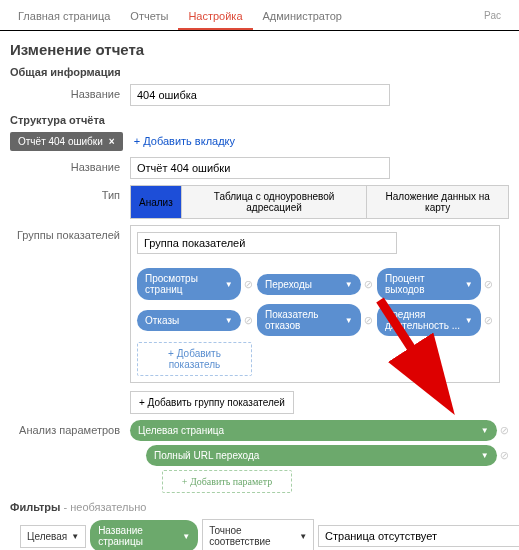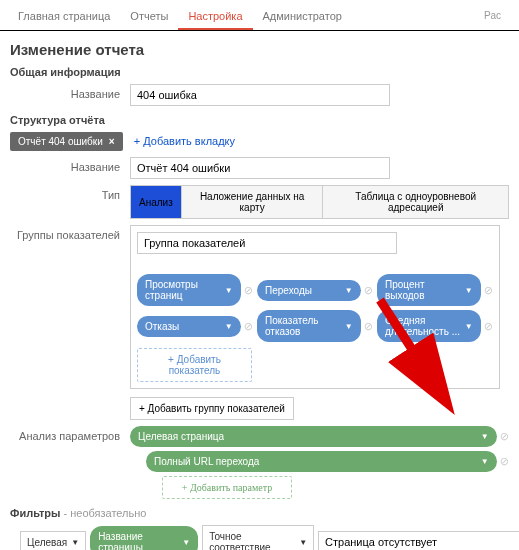--- a/index.html
+++ b/index.html
@@ -17,21 +17,21 @@
 .field { flex: 1; }
 input[type=text] { border: 1px solid #ccc; padding: 4px 6px; font-size: 11px; width: 260px; }
 .tab-pill { display: inline-flex; align-items: center; background: #666; color: #fff; padding: 4px 8px; border-radius: 2px; font-size: 10px; }
 .tab-pill .x { margin-left: 6px; font-weight: bold; cursor: pointer; }
 .link { color: #15c; font-size: 11px; cursor: pointer; }
 .btngrp { display: flex; }
 .btngrp button { border: 1px solid #ccc; background: #f5f5f5; padding: 5px 8px; font-size: 10px; cursor: pointer; margin-left: -1px; }
 .btngrp button:first-child { margin-left: 0; }
 .btngrp button.sel { background: #1d4ed8; }
 .box { border: 1px solid #ccc; padding: 6px; display: inline-block; }
-.title-input { border: 1px solid #ccc; padding: 4px 6px; font-size: 11px; width: 200px; margin-bottom: 20px; }
+.title-input { border: 1px solid #ccc; padding: 4px 6px; font-size: 11px; width: 200px; margin-bottom: 14px; }
 .metric-grid { display: grid; grid-template-columns: 1fr 1fr 1fr; gap: 4px; margin-bottom: 6px; }
 .chip { display: flex; align-items: center; }
 .chip-main { flex: 1; display: flex; align-items: center; justify-content: space-between; padding: 5px 8px; border-radius: 12px; font-size: 10px; color: #fff; cursor: pointer; }
 .chip-blue .chip-main { background: #5b8fd0; }
 .chip-green .chip-main { background: #6ca96c; }
 .chip .arrow { font-size: 8px; }
 .chip .rm { color: #ccc; margin-left: 3px; cursor: pointer; font-size: 11px; }
 .add-chip { border: 1px dashed #aac6e8; color: #4b8; padding: 5px 8px; font-size: 10px; text-align: center; cursor: pointer; border-radius: 2px; }
 .add-chip.blue { color: #5b8fd0; }
 .add-chip.green { border-color: #a8d0a8; color: #6ca96c; }
@@ -81,22 +81,22 @@
   <div class="row">
     <div class="label">Название</div>
     <div class="field"><input type="text" value="Отчёт 404 ошибки" style=""></div>
   </div>
 
   <div class="row">
     <div class="label">Тип</div>
     <div class="field">
       <div class="btngrp">
         <button class="sel">Анализ</button>
+        <button>Таблица с одноуровневой адресацией</button>
         <button>Наложение данных на карту</button>
-        <button>Таблица с одноуровневой адресацией</button>
       </div>
     </div>
   </div>
 
   <div class="row">
     <div class="label">Группы показателей</div>
     <div class="field">
       <div class="box" style="width:370px;">
         <input class="title-input" type="text" value="Группа показателей" style="">
         <div class="metric-grid">

